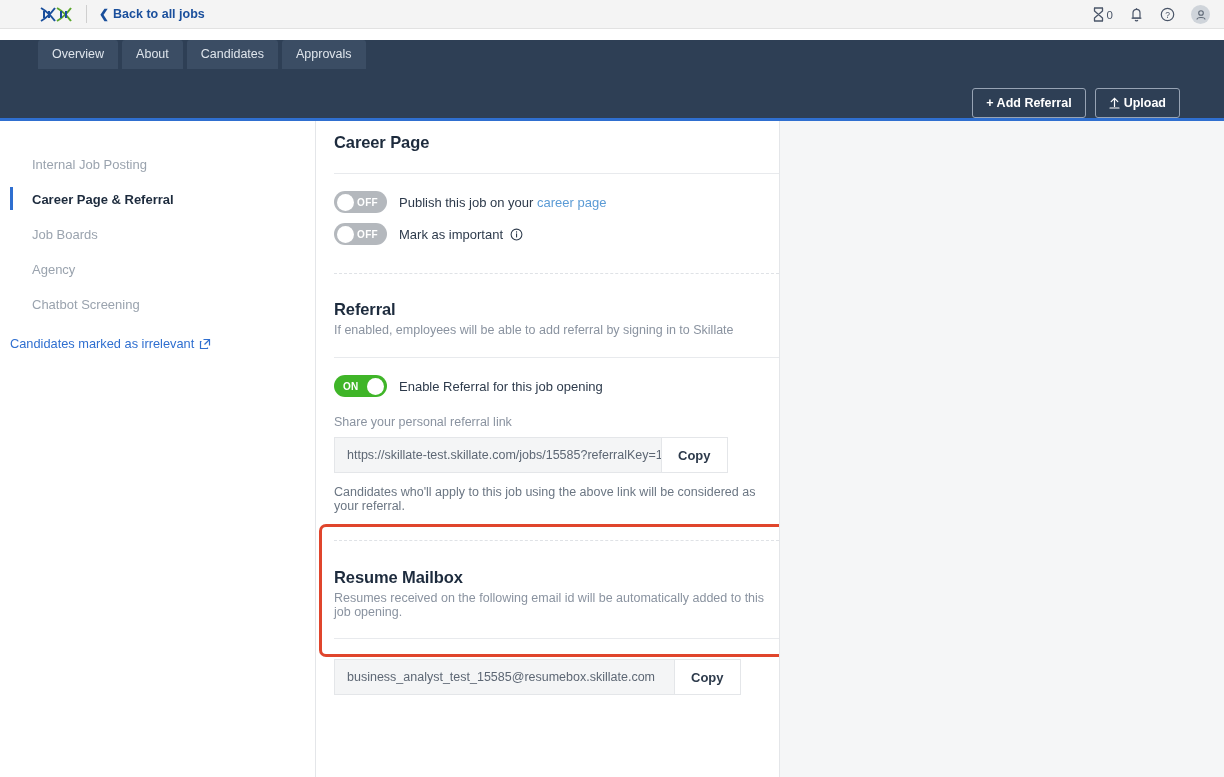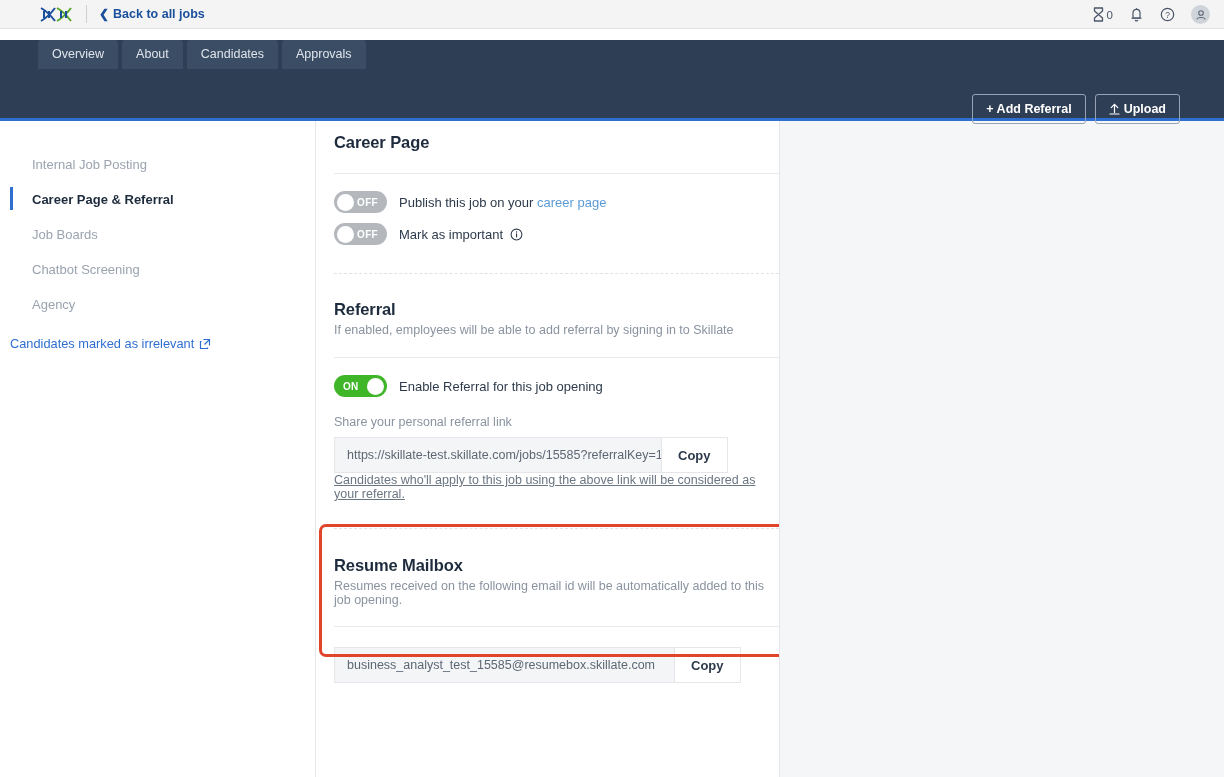--- a/index.html
+++ b/index.html
@@ -72,21 +72,21 @@
   .tab {
     background: #3b4d64; color: #dfe5ec;
     font-size: 12.5px; padding: 7px 14px 8px;
     border-radius: 3px 3px 0 0; cursor: pointer;
     white-space: nowrap;
   }
   .tab.active {
     background: #2f6fd0; color: #ffffff; font-weight: bold;
   }
   .header-actions {
-    position: absolute; right: 44px; top: 54px;
+    position: absolute; right: 44px; top: 48px;
     display: flex; gap: 9px;
   }
   .hbtn {
     background: transparent; border: 1px solid #97a3b4;
     color: #ffffff; font-size: 12.5px; font-weight: bold;
     border-radius: 3px; padding: 7px 13px;
     cursor: pointer; display: flex; align-items: center; gap: 4px;
     font-family: "Liberation Sans", sans-serif;
   }
   .blue-rule { height: 3px; background: #2f6fd0; }
@@ -270,22 +270,22 @@
 </div>
 <div class="blue-rule"></div>
 
 <div class="body-wrap">
 
   <div class="leftpane">
     <ul class="nav-list">
       <li class="nav-item">Internal Job Posting</li>
       <li class="nav-item active">Career Page &amp; Referral</li>
       <li class="nav-item">Job Boards</li>
+      <li class="nav-item">Agency</li>
       <li class="nav-item">Chatbot Screening</li>
-      <li class="nav-item">Agency</li>
     </ul>
     <div class="irrelevant-link">
       <span>Candidates marked as irrelevant</span>
       <svg width="12" height="12" viewBox="0 0 12 12">
         <path d="M4.5 1.5 H10.5 V7.5" stroke="#2f6fd0" stroke-width="1.2" fill="none"></path>
         <path d="M10.5 1.5 L5.5 6.5" stroke="#2f6fd0" stroke-width="1.2" fill="none"></path>
         <path d="M8.5 9.5 V10.5 H1.5 V3.5 H2.5" stroke="#2f6fd0" stroke-width="1.2" fill="none"></path>
       </svg>
     </div>
   </div>
@@ -337,21 +337,21 @@
         <div class="toggle-text">Enable Referral for this job opening</div>
       </div>
 
       <div class="field-label" style="margin-top:18px;">Share your personal referral link</div>
 
       <div class="copy-group" style="margin-top:8px;">
         <div class="copy-input" style="width:327px;">https://skillate-test.skillate.com/jobs/15585?referralKey=15585</div>
         <button class="copy-btn">Copy</button>
       </div>
 
-      <div class="note" style="text-decoration:underline;">Candidates who'll apply to this job using the above link will be considered as your referral.</div>
+      <div class="note" style="margin-top:12px;">Candidates who'll apply to this job using the above link will be considered as your referral.</div>
     </div>
 
     <hr class="hr-dashed" style="margin-top:27px;">
 
     <div class="section" style="padding-top:27px;">
       <div class="sec-title">Resume Mailbox</div>
       <div class="sec-sub">Resumes received on the following email id will be automatically added to this job opening.</div>
       <div class="hr-solid" style="margin-top:19px;"></div>
 
       <div class="copy-group" style="margin-top:20px;">

